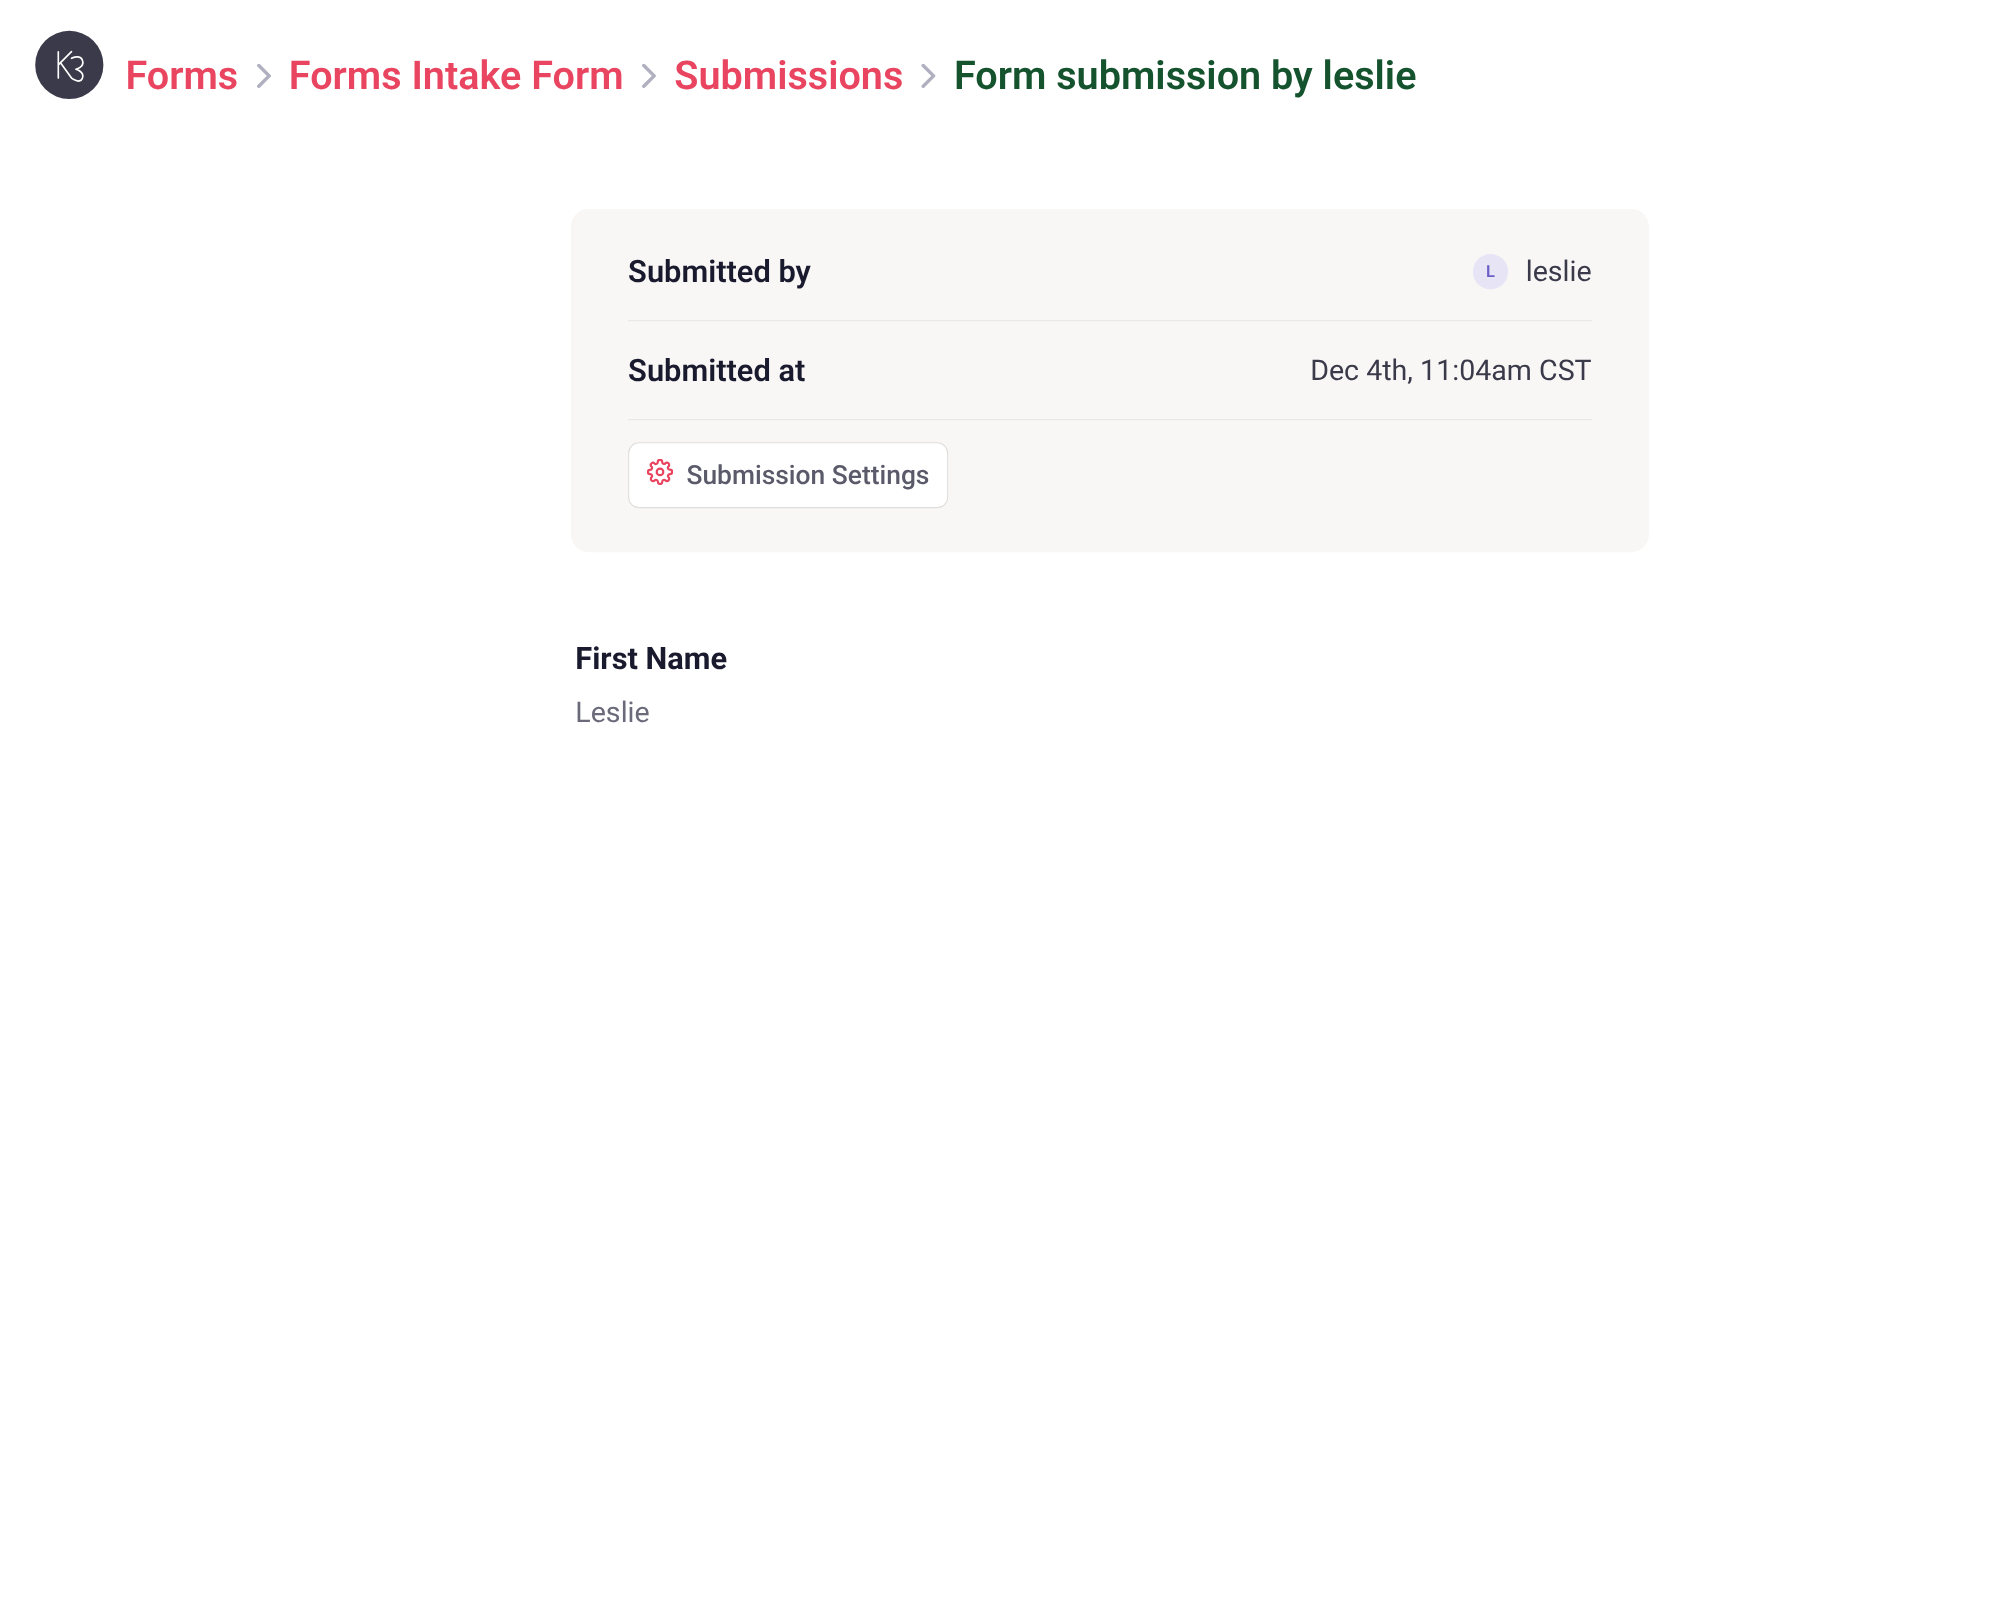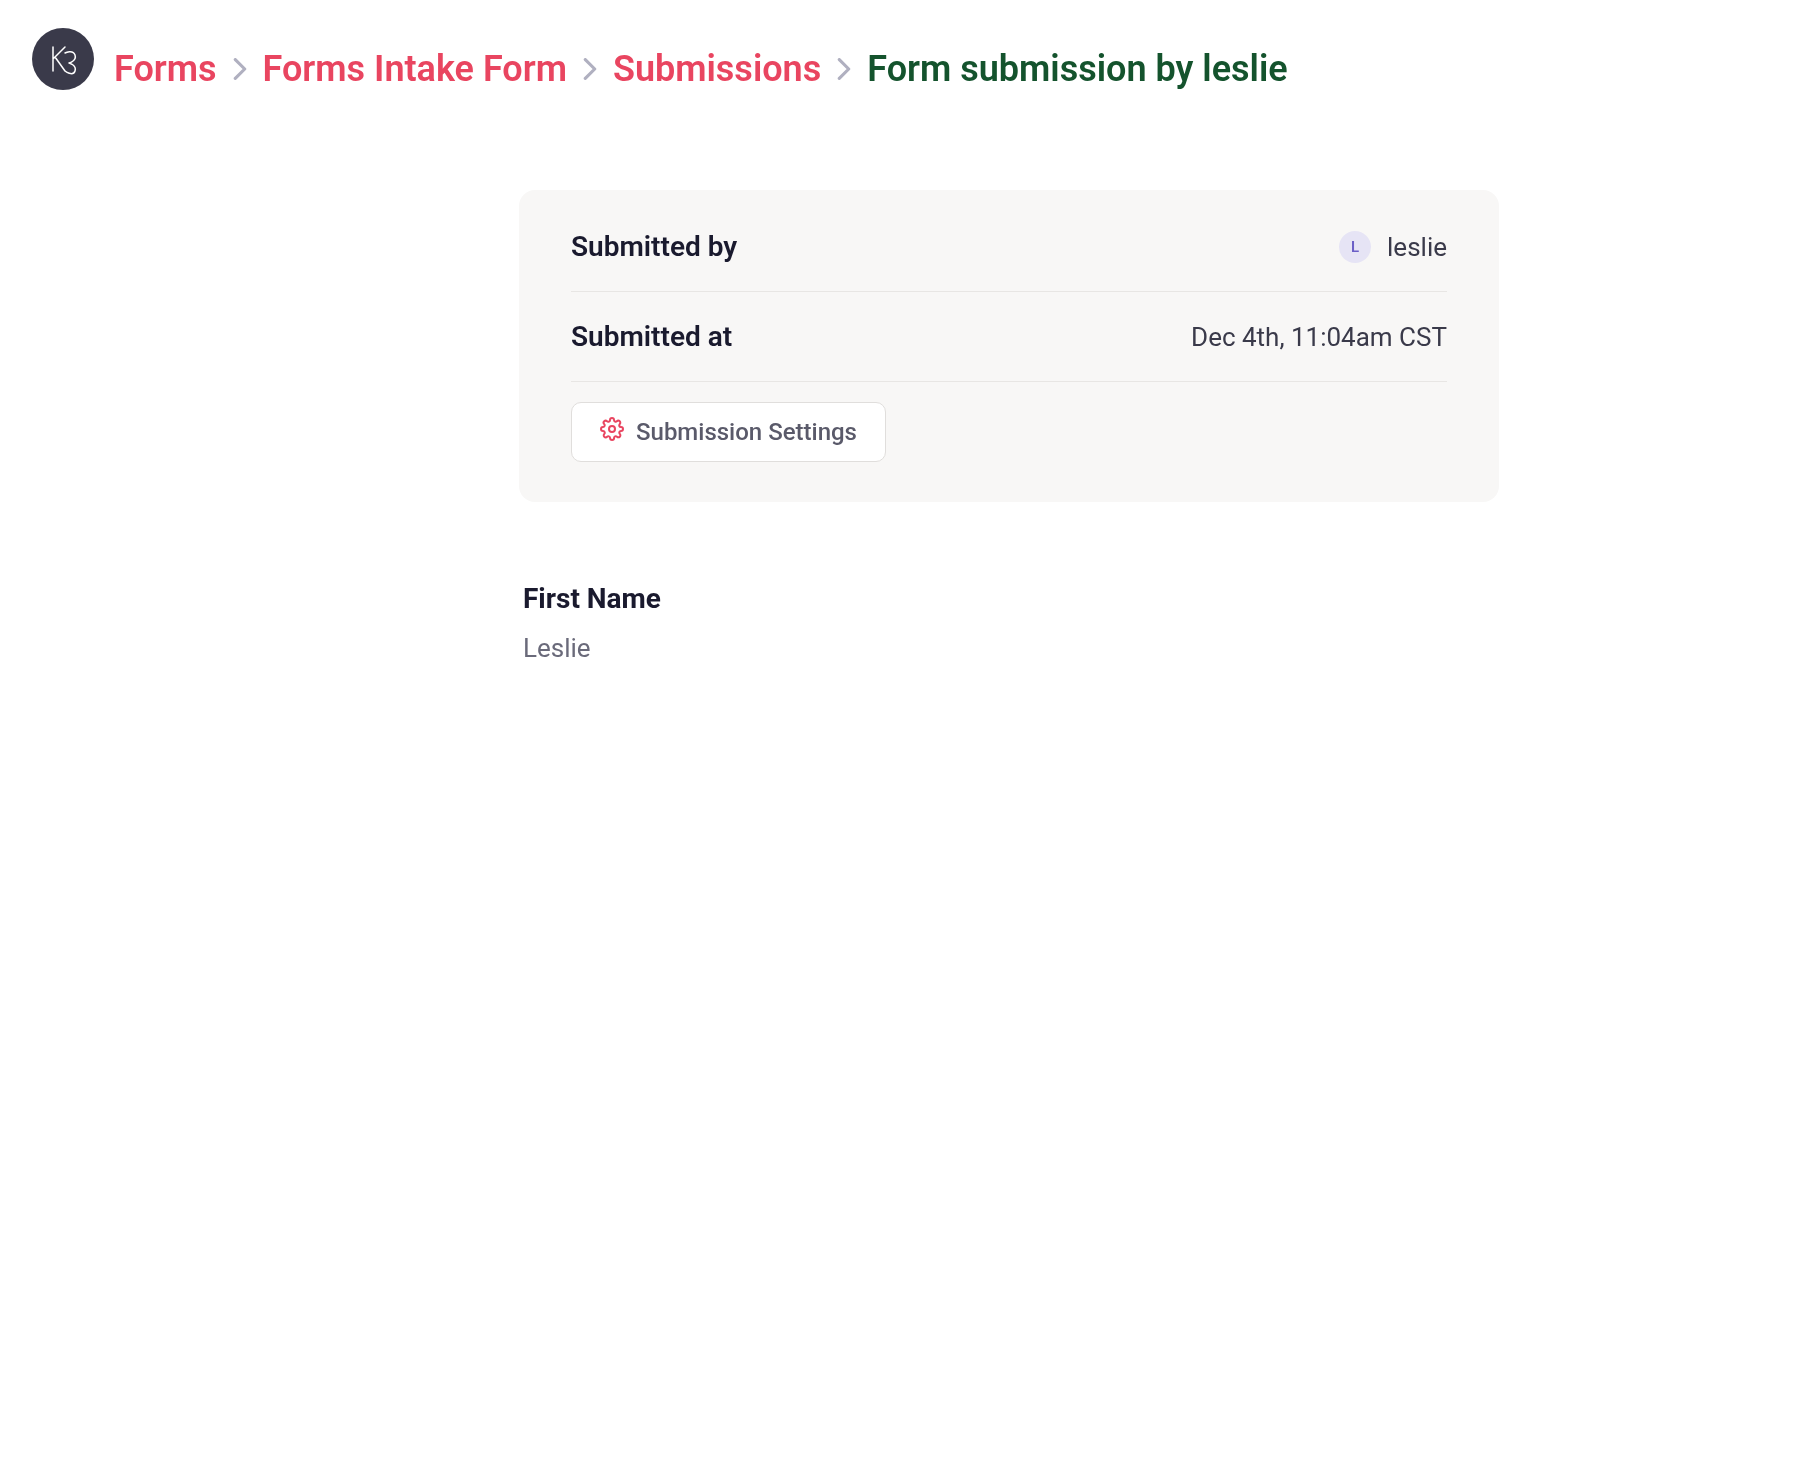--- a/index.html
+++ b/index.html
@@ -121,21 +121,21 @@
     }
     .conversation-link svg {
       width: 30px;
       height: 30px;
     }
     .settings-button {
       margin-top: 20px;
       background: #ffffff;
       border: 1px solid #e0dedc;
       border-radius: 10px;
-      padding: 14px 28px;
+      padding: 14px 16px;
       font-size: 24px;
       font-weight: 500;
       color: #5a5a6a;
       display: inline-flex;
       align-items: center;
       gap: 12px;
       cursor: pointer;
       font-family: inherit;
     }
     .settings-button svg {

